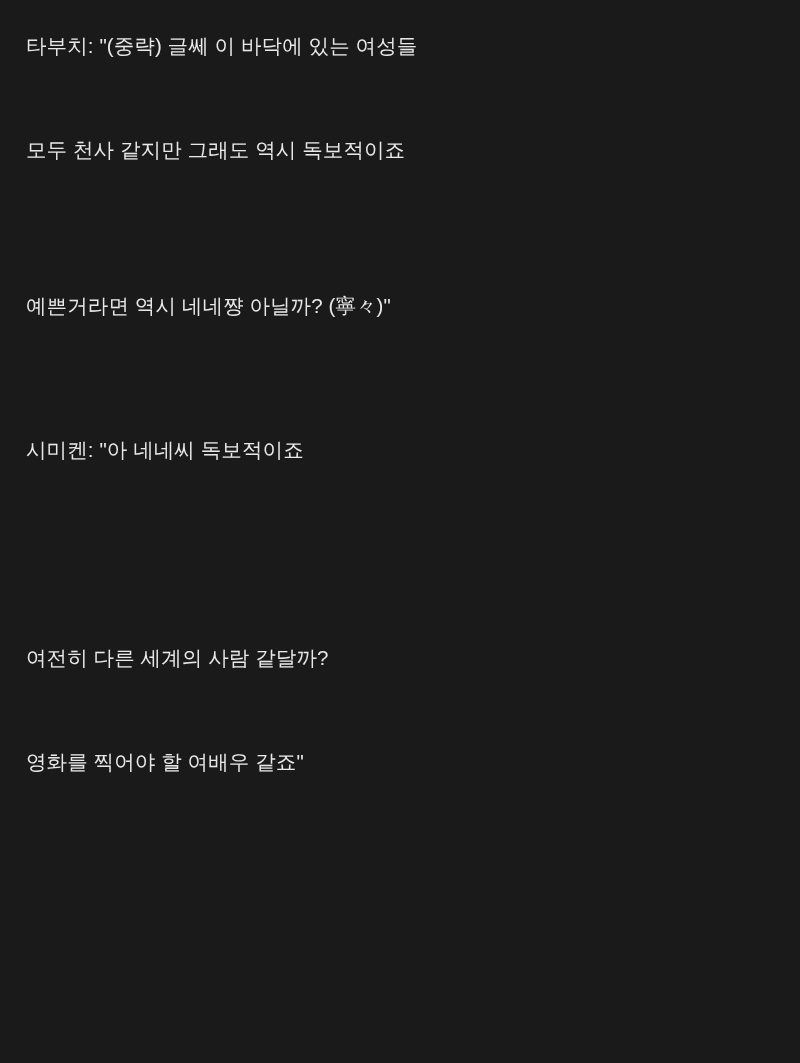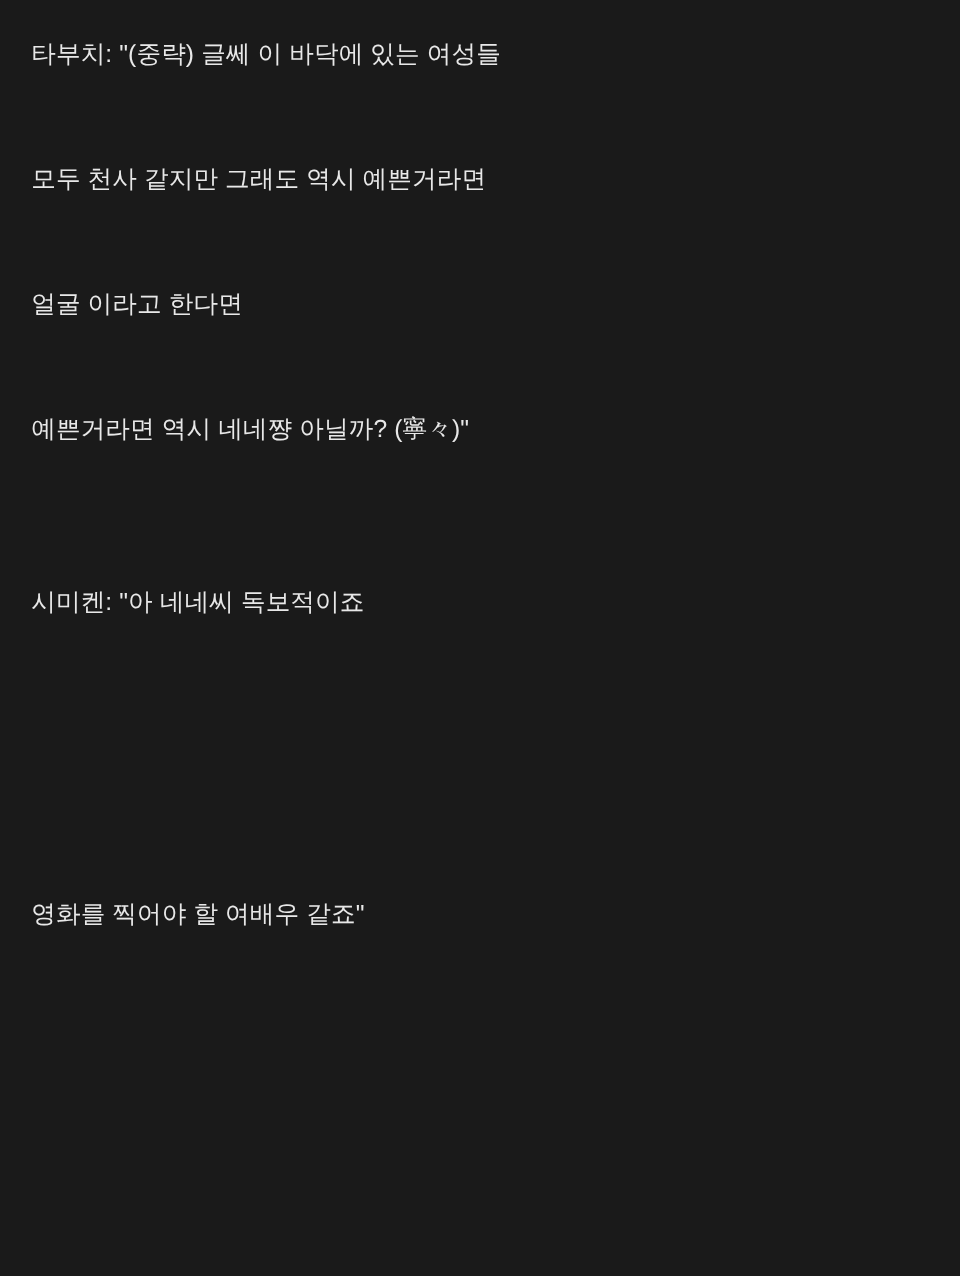--- a/index.html
+++ b/index.html
@@ -38,28 +38,28 @@
     height: 92px;
   }
 </style>
 </head>
 <body>
 
 <div class="page">
 
   <div class="line">타부치: "(중략) 글쎄 이 바닥에 있는 여성들</div>
   <div class="line blank"></div>
-  <div class="line">모두 천사 같지만 그래도 역시 예쁜거라면</div>
+  <div class="line">모두 천사 같지만 그래도 역시 독보적이죠</div>
   <div class="line blank"></div>
-  <div class="line">얼굴 이라고 한다면</div>
   <div class="line blank"></div>
   <div class="line">예쁜거라면 역시 네네쨩 아닐까? (寧々)"</div>
 
   <div class="spacer-block"></div>
 
   <div class="line">시미켄: "아 네네씨 독보적이죠</div>
   <div class="line blank"></div>
   <div class="line blank"></div>
   <div class="line blank"></div>
+  <div class="line">여전히 다른 세계의 사람 같달까?</div>
   <div class="line blank"></div>
   <div class="line">영화를 찍어야 할 여배우 같죠"</div>
 
 </div>
 
 </body></html>

